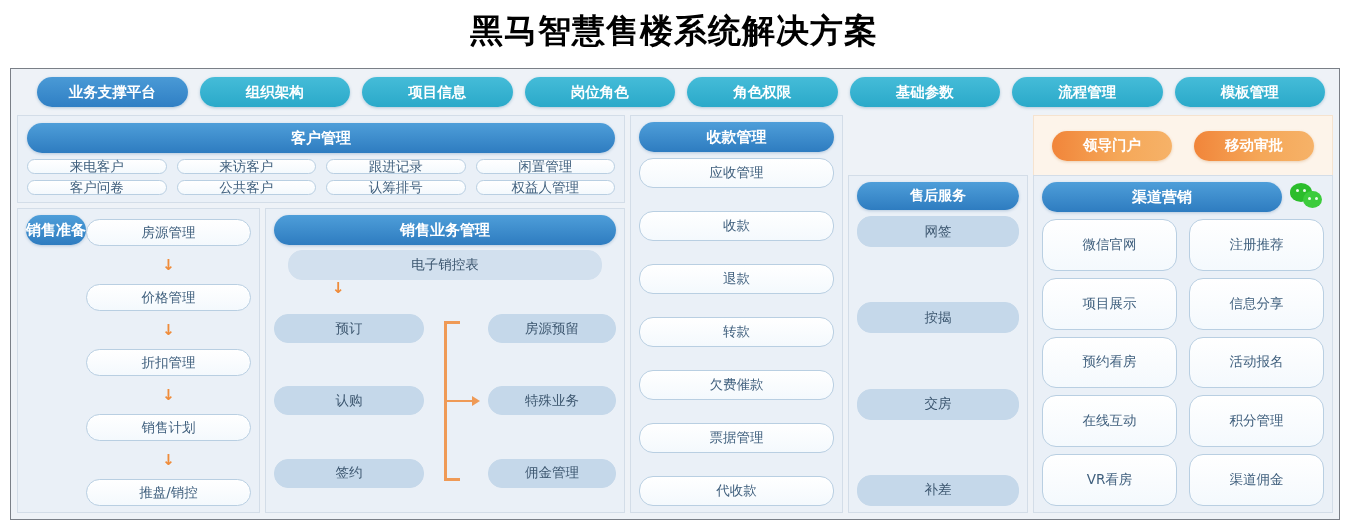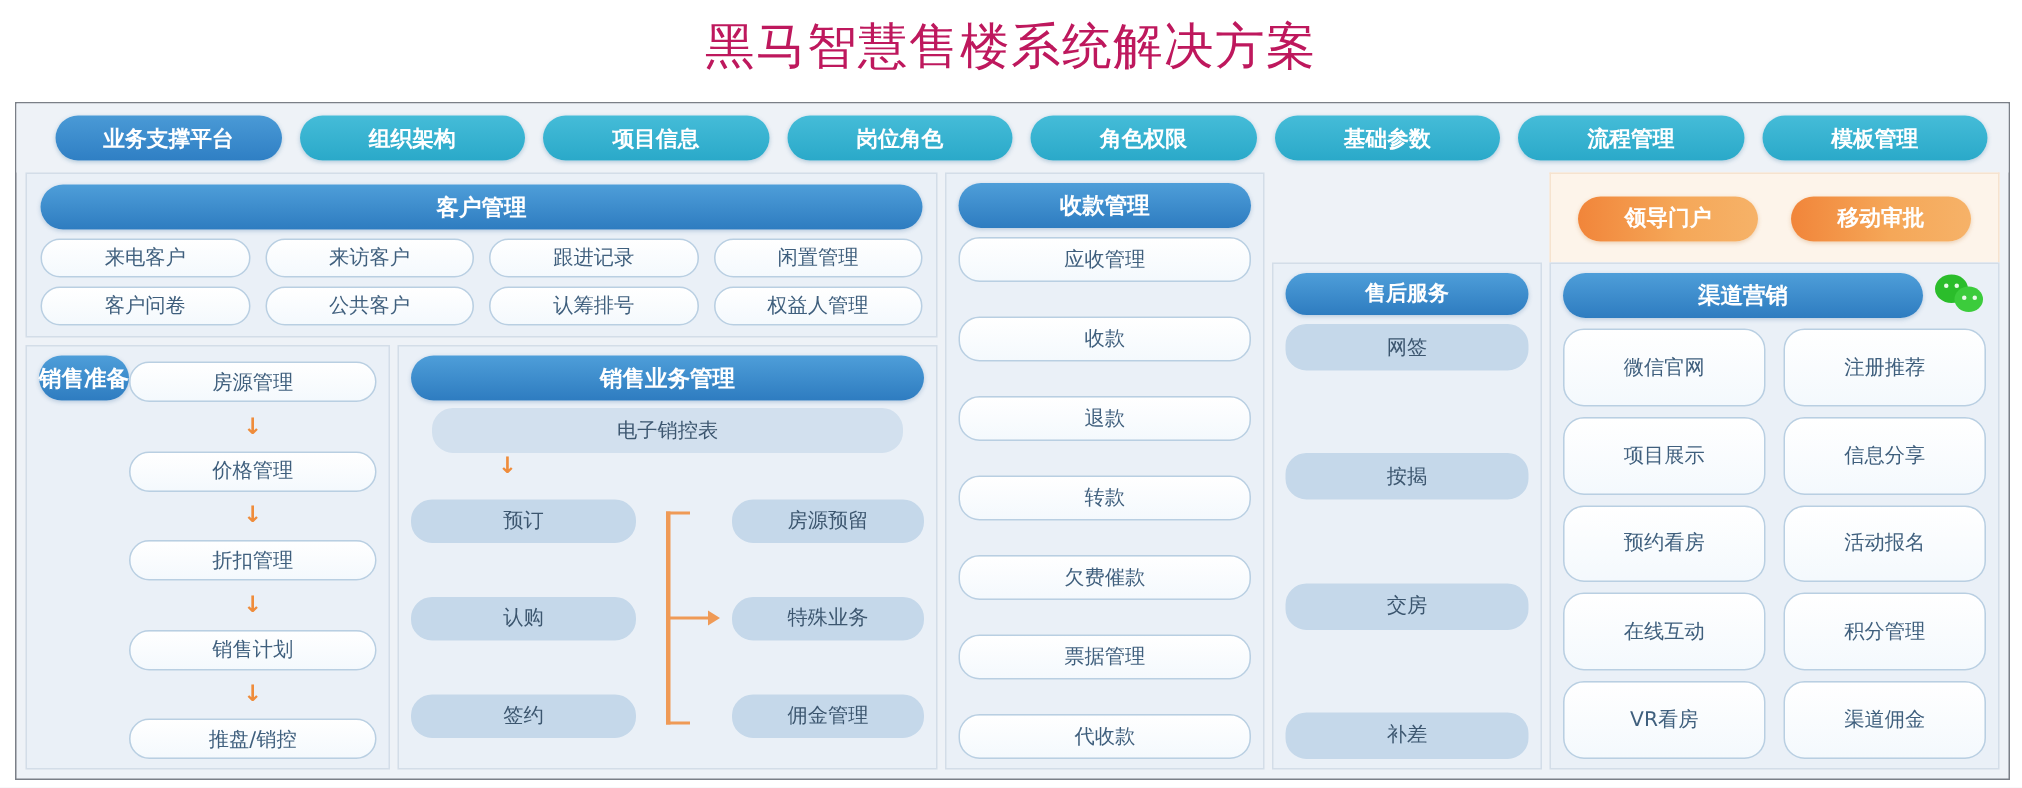--- a/index.html
+++ b/index.html
@@ -9,21 +9,21 @@
     font-family:"DejaVu Sans","Liberation Sans",sans-serif;
   }
   .page{position:relative;width:1348px;height:525px;}
 
   
   .title-bar{
     height:62px;display:flex;align-items:center;justify-content:center;
     background:#ffffff;
   }
   .title-bar h1{
-    margin:0;font-size:33px;font-weight:normal;color:#be185d;
+    margin:0;font-size:33px;font-weight:bold;color:#000000;
     letter-spacing:1px;
   }
 
   
   .board{
     position:absolute;left:10px;top:68px;width:1330px;height:452px;
     background:#eef2f7;
     border:1px solid #7a7f87;
     box-sizing:border-box;
     display:flex;flex-direction:column;
@@ -91,21 +91,21 @@
   }
 
   
   .col-left{flex:0 0 608px;display:flex;flex-direction:column;gap:5px;min-height:0;}
 
   .cust-panel{padding:7px 9px;}
   .cust-grid{
     margin-top:6px;display:grid;grid-template-columns:repeat(4,1fr);
     gap:6px 10px;
   }
-  .cust-grid .chip{height:26px;}
+  .cust-grid .chip{height:15px;}
 
   .lower-row{display:flex;gap:5px;flex:1;min-height:0;}
 
   .prep-panel{flex:0 0 243px;display:flex;flex-direction:row;}
   .prep-list{flex:1;display:flex;flex-direction:column;justify-content:space-between;padding-top:4px;}
   .prep-item{height:27px;}
   .arrow-v{
     height:13px;display:flex;align-items:center;justify-content:center;
     color:#ef8c3b;font-size:15px;line-height:1;font-weight:bold;
   }

